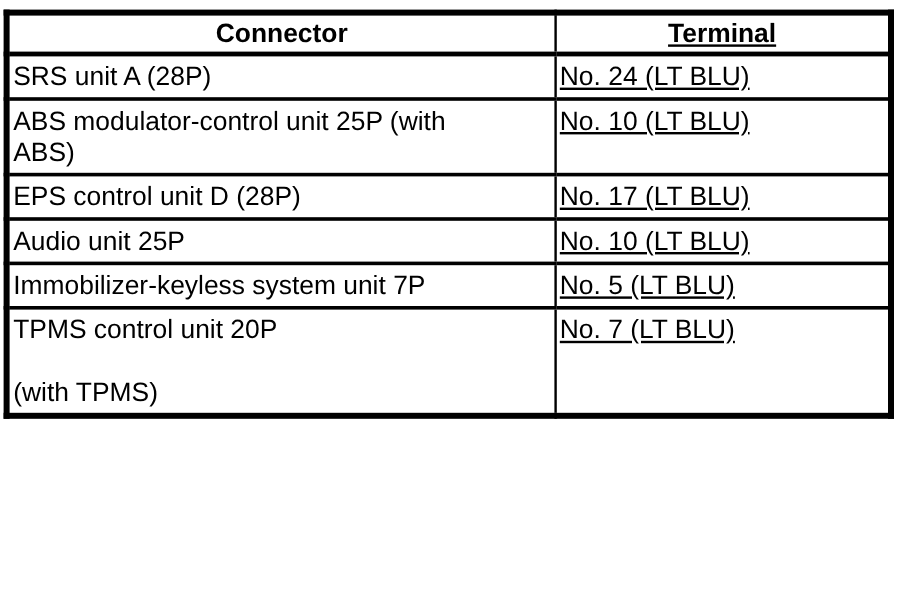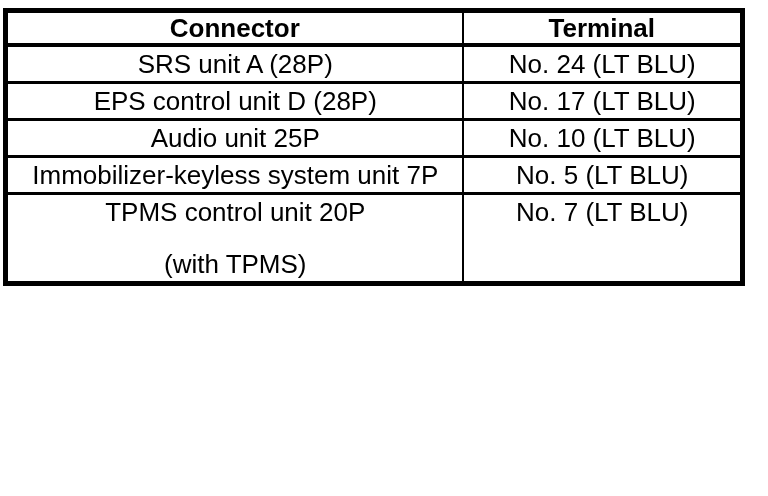--- a/index.html
+++ b/index.html
@@ -20,58 +20,63 @@
     left: 3px; top: 8px;
     width: 742px;
     border-collapse: collapse;
     table-layout: fixed;
     border: 5px solid #000000;
     background: #ffffff;
   }
   col.c1 { width: 457px; }
   th, td {
     vertical-align: top;
-    font-size: 26px;
+    font-size: 22px;
     line-height: 26px;
     white-space: pre-line;
     overflow: hidden;
   }
   thead th {
     font-weight: bold;
     text-align: center;
     padding: 2px 2px 2px 2px;
     border-bottom: 4px solid #000000;
   }
   tbody td {
-    text-align: center;
+    text-align: left;
     padding: 4px 2px 4px 3px;
     border-top: 3px solid #000000;
   }
   tbody tr:first-child td { border-top: none; }
-  th.terminal, td.terminal { border-left: 2px solid #000000; }
+  th.terminal, td.terminal { border-left: 2px solid #000000; text-decoration: underline; }
 </style>
 </head>
 <body>
 
 <div class="page">
   <table class="conn-table">
     <colgroup>
       <col class="c1">
       <col class="c2">
     </colgroup>
     <thead>
       <tr>
         <th class="connector">Connector</th>
         <th class="terminal">Terminal</th>
       </tr>
     </thead>
     <tbody>
       <tr>
         <td class="connector">SRS unit A (28P)</td>
         <td class="terminal">No. 24 (LT BLU)</td>
+      </tr>
+      <tr>
+        <td class="connector">ABS modulator-control unit 25P (with
+ABS)</td>
+        <td class="terminal">No. 10 (LT BLU)</td>
       </tr>
       <tr>
         <td class="connector">EPS control unit D (28P)</td>
         <td class="terminal">No. 17 (LT BLU)</td>
       </tr>
       <tr>
         <td class="connector">Audio unit 25P</td>
         <td class="terminal">No. 10 (LT BLU)</td>
       </tr>
       <tr>

